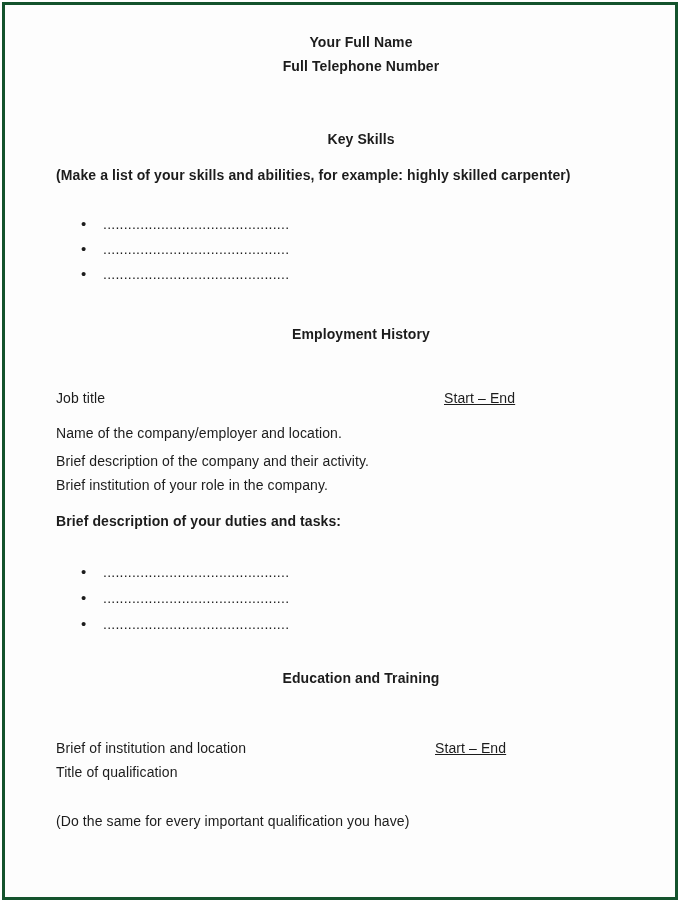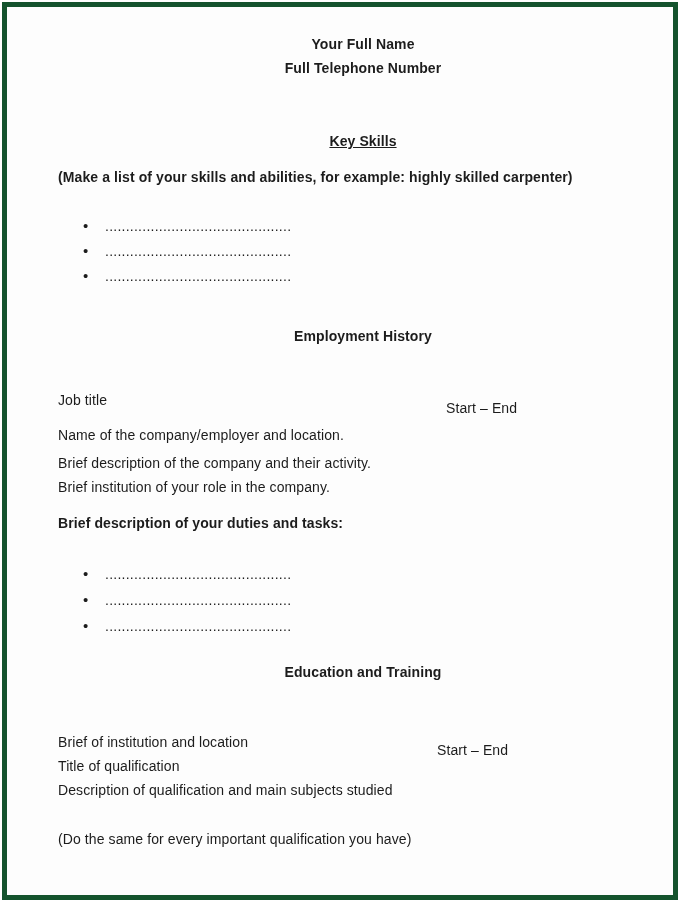--- a/index.html
+++ b/index.html
@@ -7,42 +7,42 @@
     padding: 0;
     width: 680px;
     height: 902px;
     background: #ffffff;
     font-family: "Liberation Sans", sans-serif;
     overflow: hidden;
   }
   .page {
     position: absolute;
     inset: 2px;
-    border: 5px solid #14532d;
+    border: 3px solid #14532d;
     background: #fdfdfd;
     box-sizing: border-box;
   }
   .content {
     position: absolute;
     left: 51px;
     top: 0;
     width: 610px;
     font-size: 14px;
     line-height: 18px;
     color: #1c1c1c;
     letter-spacing: 0.1px;
     padding-top: 28px;
   }
   .line { height: 18px; }
   .bold-center {
     text-align: center;
     font-weight: bold;
   }
   .header-line2 { margin-top: 6px; }
-  .heading-skills { margin-top: 55px; text-decoration: underline; }
+  .heading-skills { margin-top: 55px; }
   .hint { margin-top: 18px; font-weight: bold; }
   .bullet-group { margin: 0; padding: 0; list-style: none; }
   .group-skills { margin-top: 31px; }
   .group-duties { margin-top: 33px; }
   .bullet-row {
     display: flex;
     height: 18px;
     align-items: center;
   }
   .group-skills .bullet-row { margin-bottom: 7px; }
@@ -54,28 +54,28 @@
     line-height: 18px;
   }
   .dots {
     letter-spacing: 0.25px;
     line-height: 18px;
     white-space: nowrap;
   }
   .heading-employment { margin-top: 42px; }
   .row { position: relative; height: 18px; }
   .row-job { margin-top: 46px; }
-  .date-right { position: absolute; top: 8px; }
+  .date-right { position: absolute; top: 0; text-decoration: underline; }
   .date-employment { left: 388px; }
   .date-education { left: 379px; }
   .line-company { margin-top: 17px; }
   .line-activity { margin-top: 10px; }
   .line-role { margin-top: 6px; }
   .line-duties { margin-top: 18px; font-weight: bold; }
-  .heading-education { margin-top: 28px; }
+  .heading-education { margin-top: 36px; }
   .row-institution { margin-top: 52px; }
   .line-qualification { margin-top: 6px; }
   .line-qualdesc { margin-top: 6px; }
   .line-note { margin-top: 31px; }
 </style>
 </head>
 <body>
 
 <div class="page">
   <div class="content">
@@ -129,17 +129,16 @@
     </ul>
 
     <div class="line bold-center heading-education">Education and Training</div>
 
     <div class="row row-institution">
       <span>Brief of institution and location</span>
       <span class="date-right date-education">Start – End</span>
     </div>
 
     <div class="line line-qualification">Title of qualification</div>
-    <div class="line line-qualdesc">Description of qualification and main subjects studied</div>
     <div class="line line-note">(Do the same for every important qualification you have)</div>
 
   </div>
 </div>
 
 </body></html>

